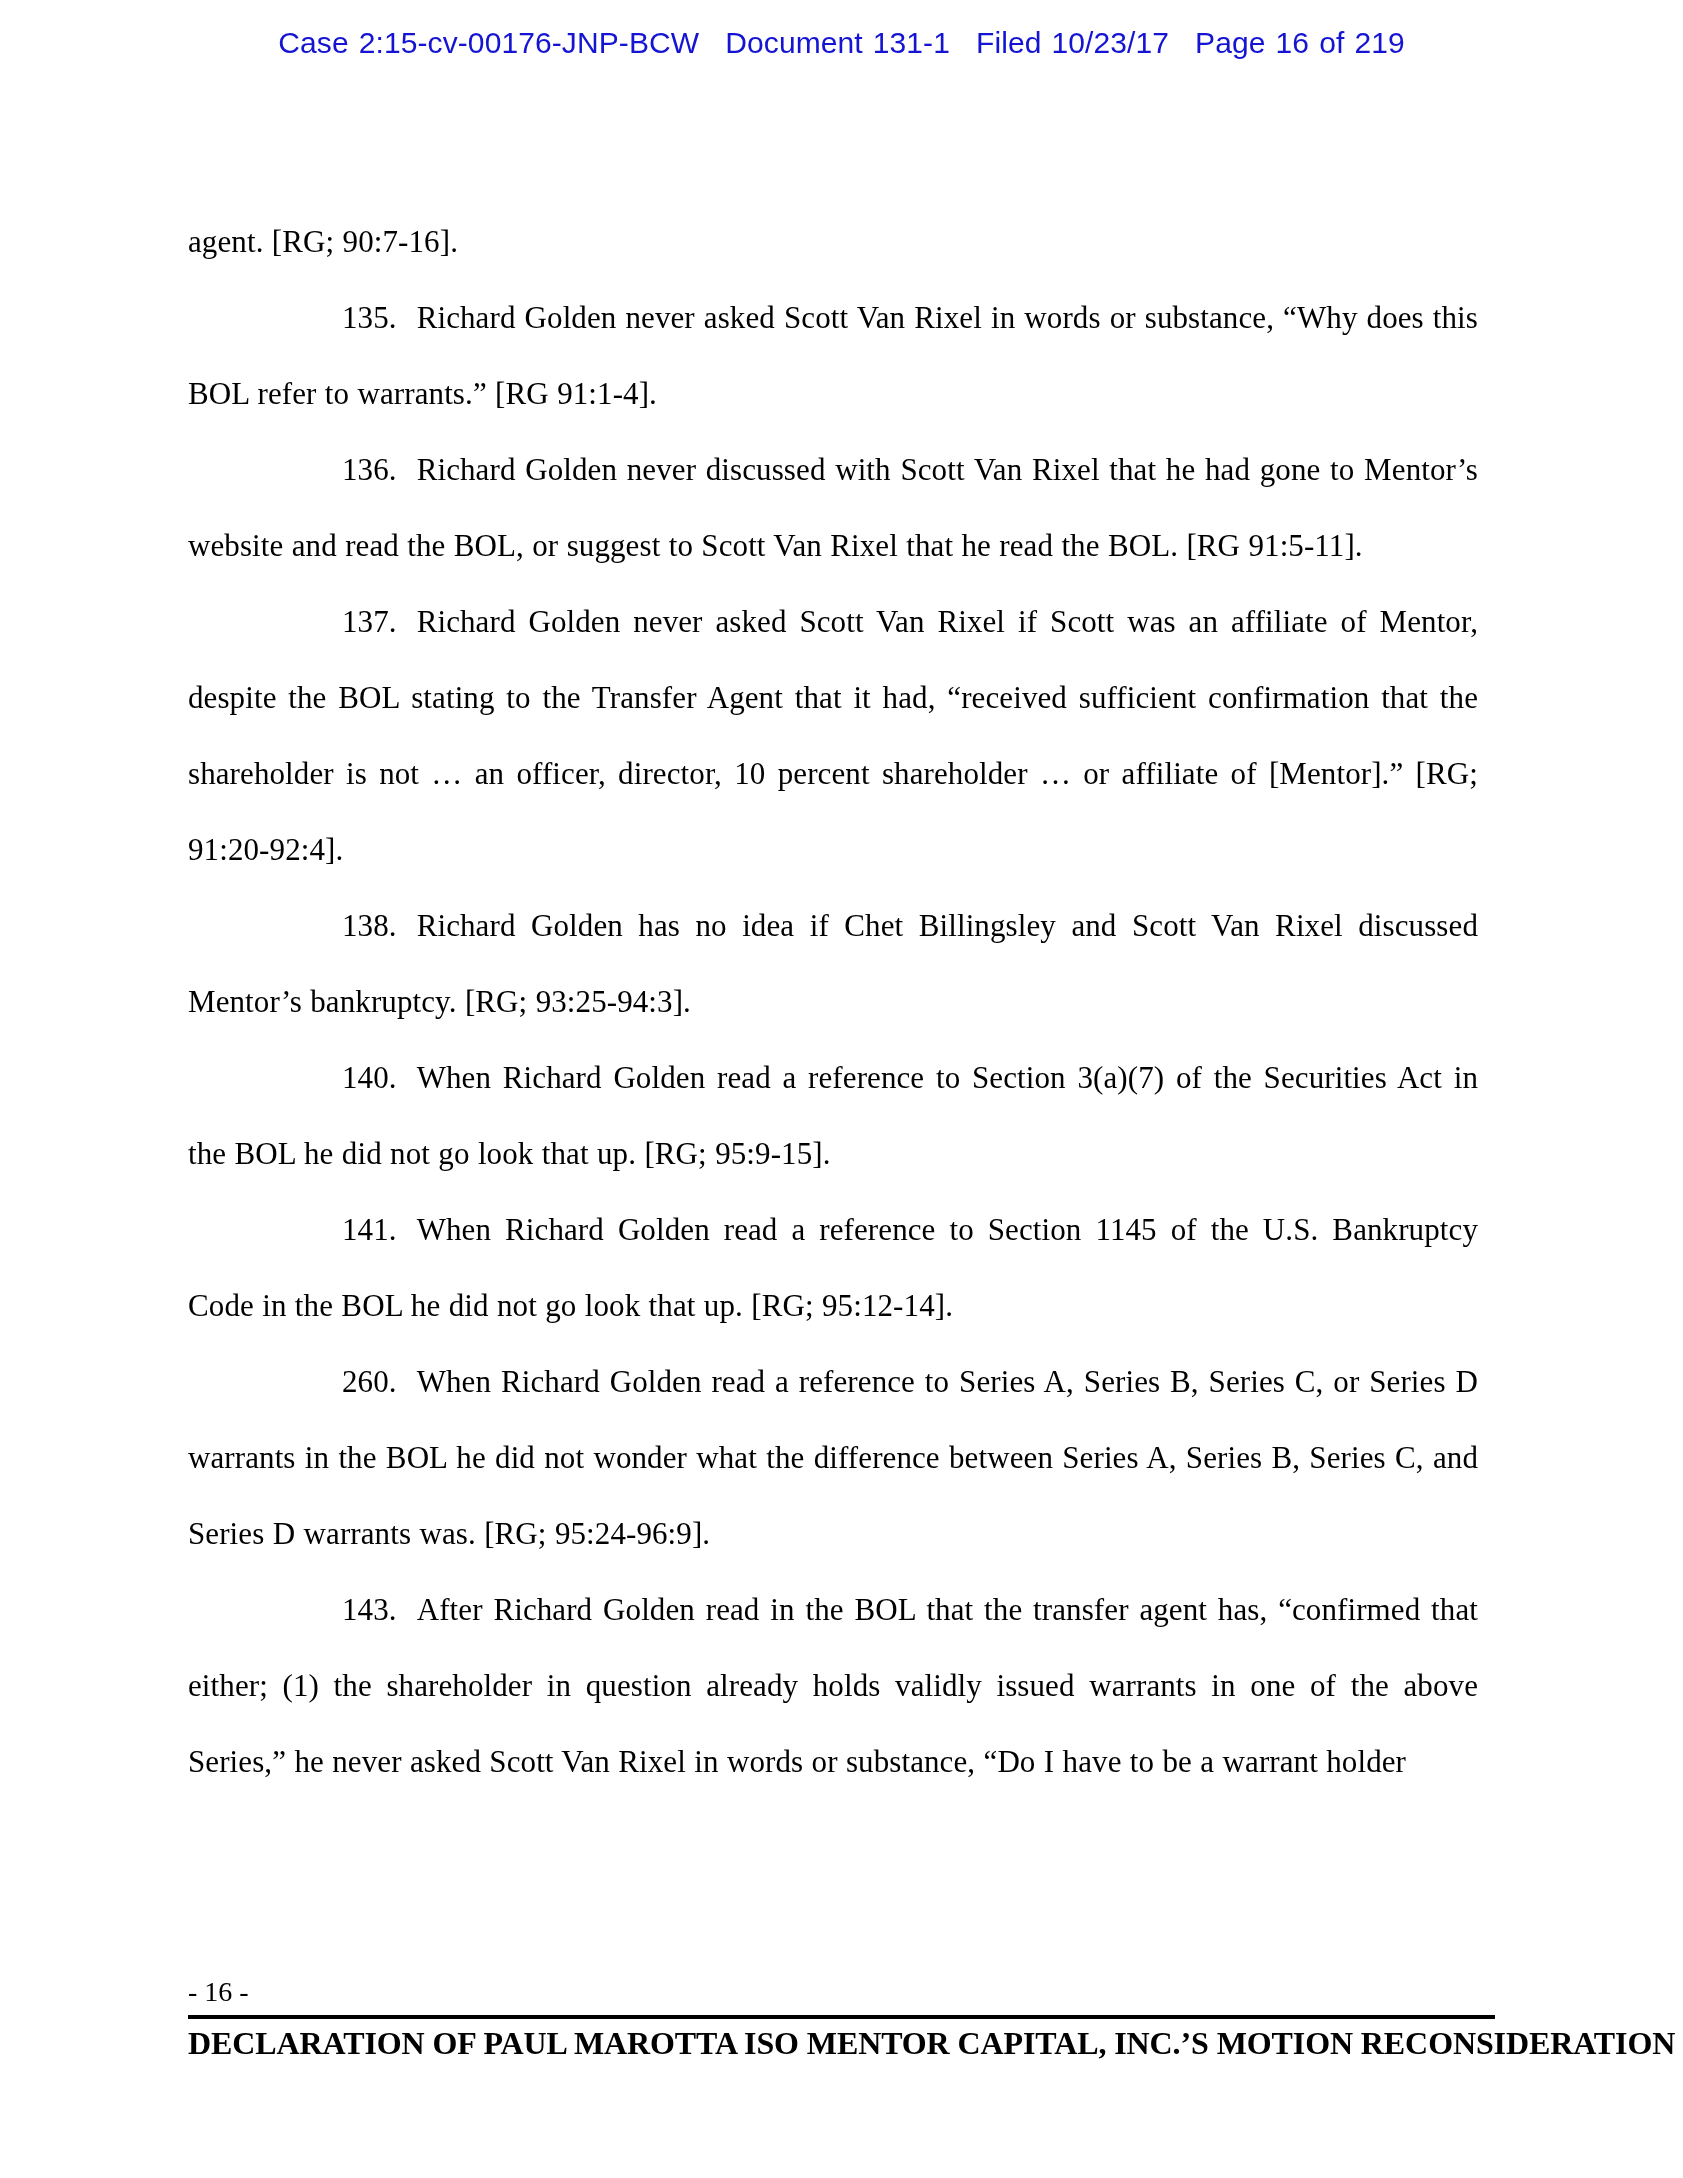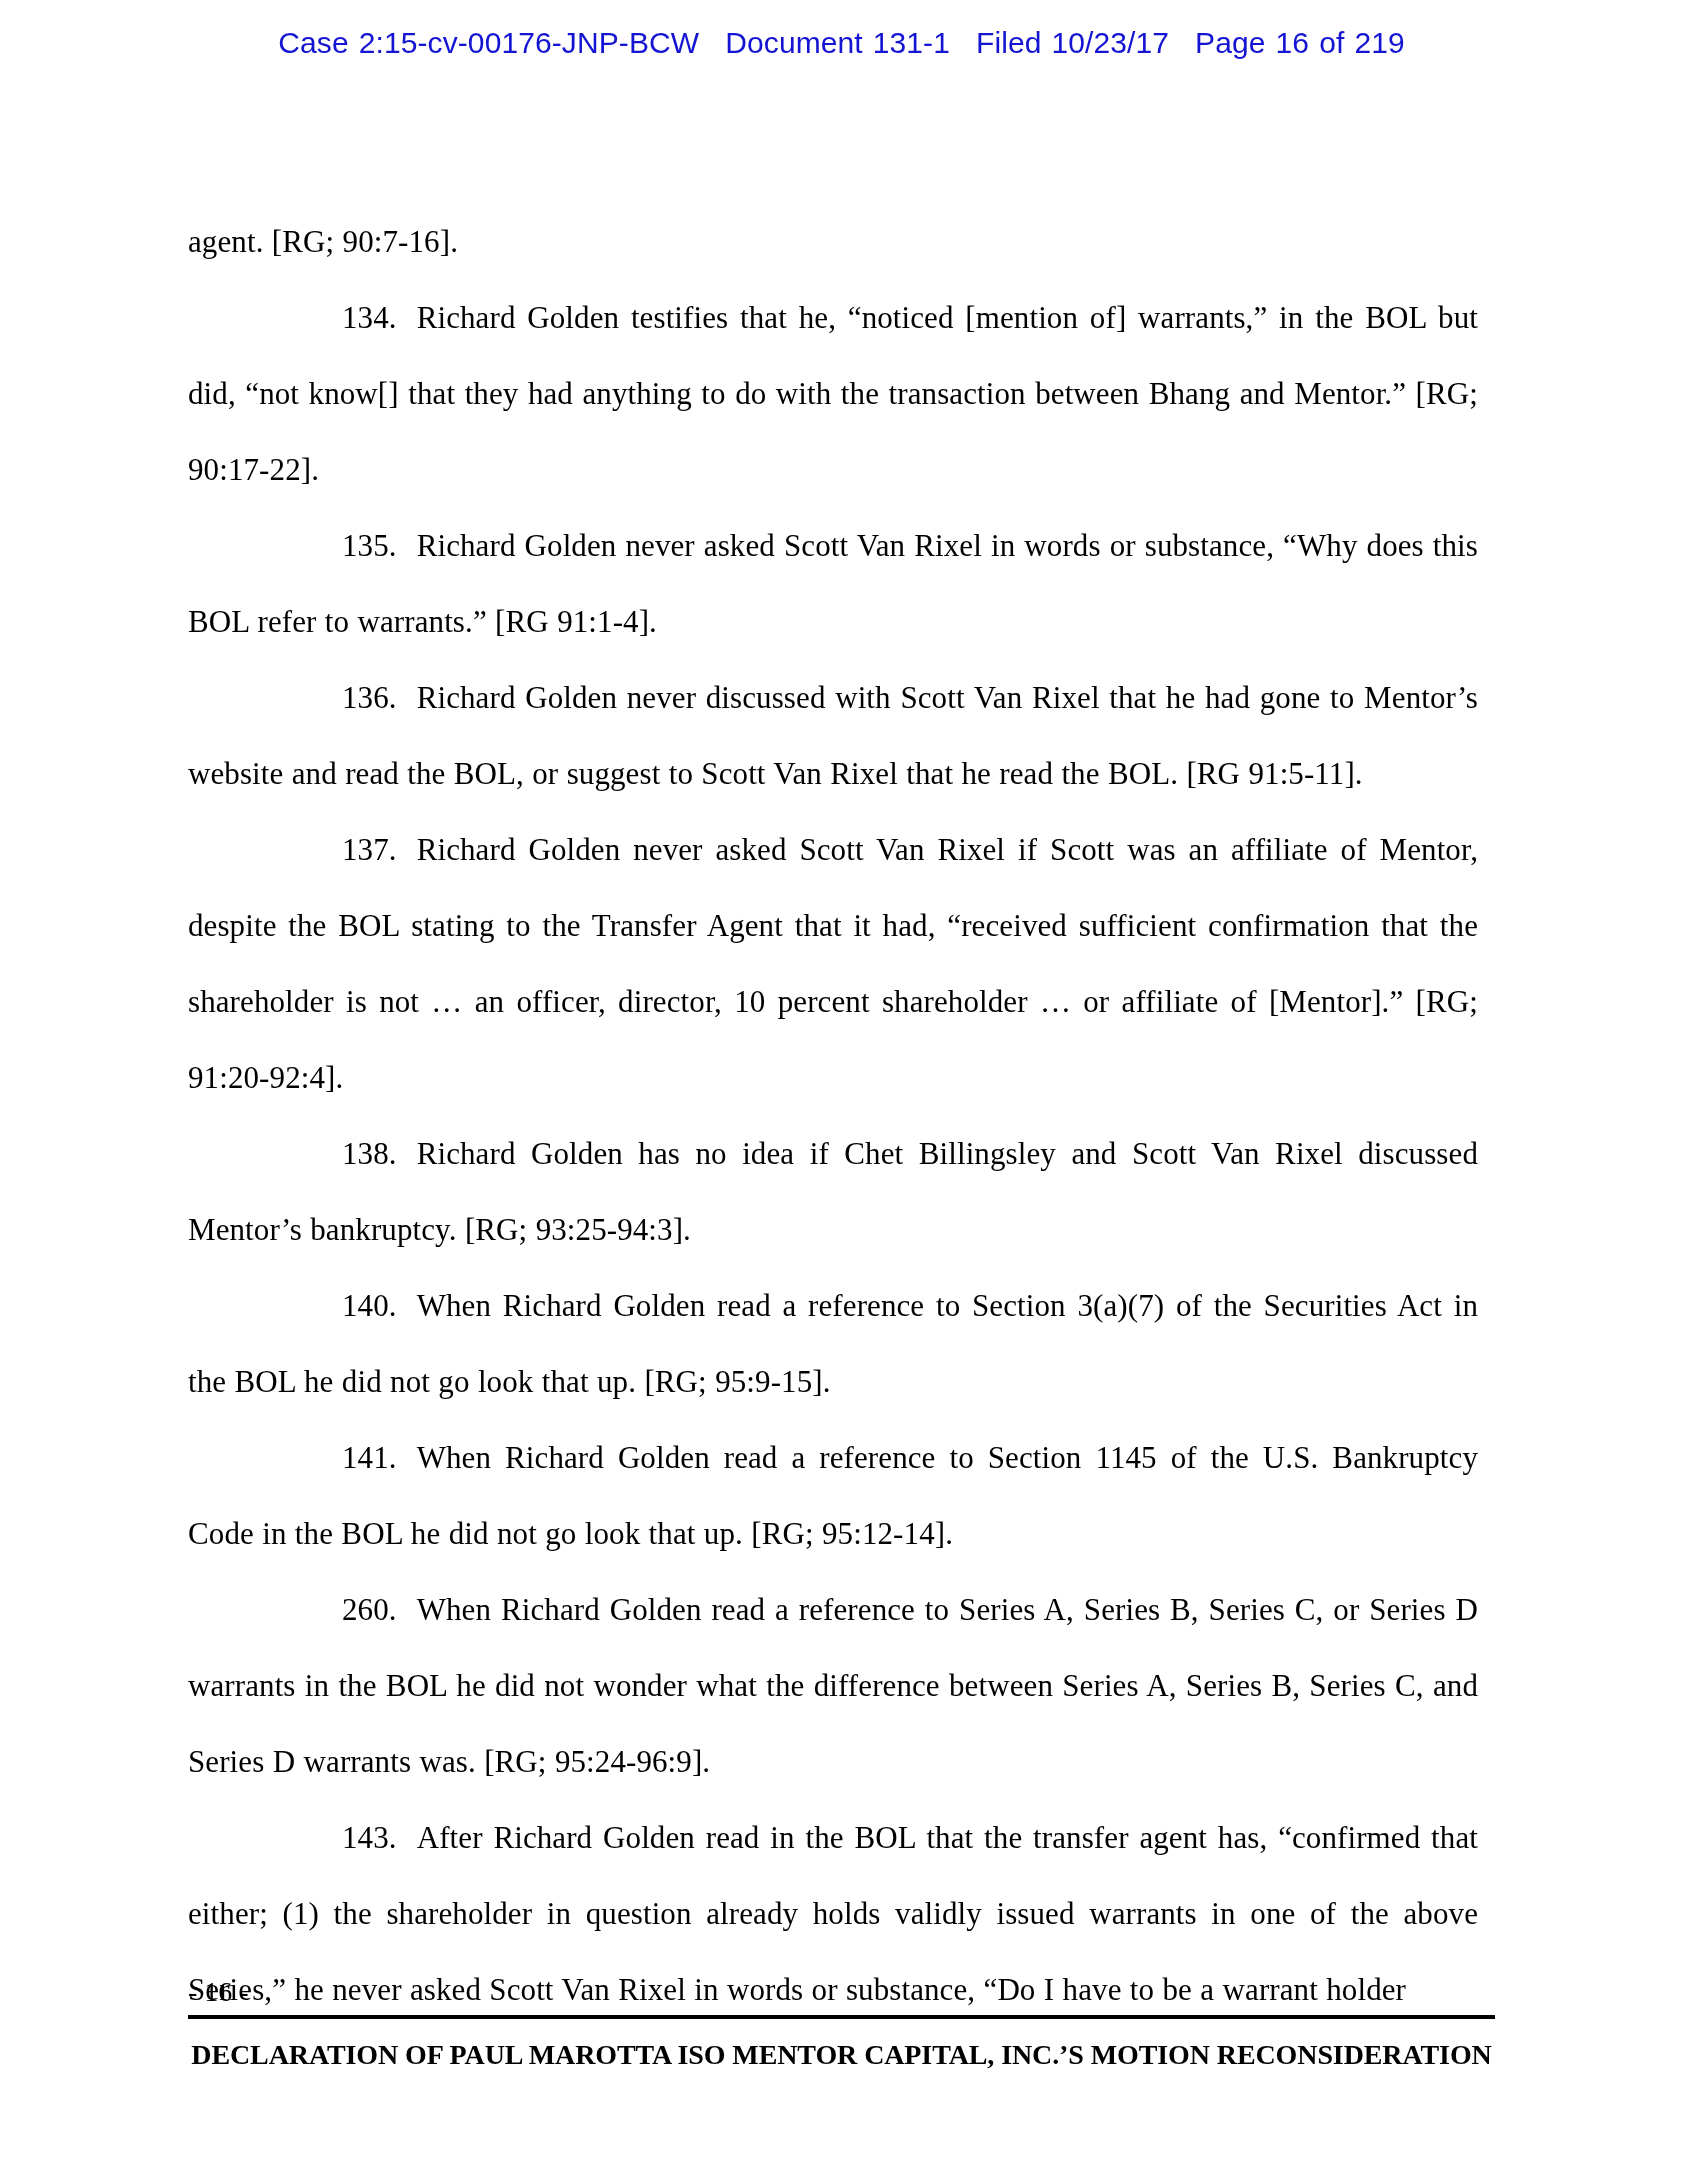--- a/index.html
+++ b/index.html
@@ -87,44 +87,43 @@
     font-size: 28px;
     line-height: 34px;
     font-family: "Liberation Serif", "DejaVu Serif", serif;
   }
   .footer-rule {
     margin-top: 6px;
     border-top: 4px solid #000;
     width: 100%;
   }
   .footer-title {
-    margin-top: 16px;
+    margin-top: 4px;
     font-weight: bold;
-    font-size: 28px;
+    font-size: 32px;
     line-height: 40px;
     text-align: center;
     letter-spacing: -0.1px;
     white-space: nowrap;
   }
   .footer-title .ft-line { display: block; }
 </style>
 </head>
 <body>
 
 <div class="page">
 
   <div class="ecf-header" style="color: rgb(20, 20, 210);">
     <span class="seg">Case</span><span class="ecf-gap-sm"></span><span class="seg">2:15-cv-00176-JNP-BCW</span><span class="ecf-gap-lg"></span><span class="seg">Document</span><span class="ecf-gap-sm"></span><span class="seg">131-1</span><span class="ecf-gap-lg"></span><span class="seg">Filed</span><span class="ecf-gap-sm"></span><span class="seg">10/23/17</span><span class="ecf-gap-lg"></span><span class="seg">Page</span><span class="ecf-gap-sm"></span><span class="seg">16</span><span class="ecf-gap-sm"></span><span class="seg">of</span><span class="ecf-gap-sm"></span><span class="seg">219</span>
   </div>
 
   <div class="body-area">
 
     <p class="para cont lastline-left">agent.  [RG; 90:7-16].</p>
 
-    <p class="para numbered"><span class="pnum">134.</span><span class="pnum-gap"></span><span>Richard Golden testifies that he, “noticed [mention of] warrants,” in the BOL but did, “not know[] that they had anything to do with the transaction between Bhang and Mentor.” [RG; 90:17-22].</span></p>
 
     <p class="para numbered"><span class="pnum">135.</span><span class="pnum-gap"></span><span>Richard Golden never asked Scott Van Rixel in words or substance, “Why does this BOL refer to warrants.”  [RG 91:1-4].</span></p>
 
     <p class="para numbered"><span class="pnum">136.</span><span class="pnum-gap"></span><span>Richard Golden never discussed with Scott Van Rixel that he had gone to Mentor’s website and read the BOL, or suggest to Scott Van Rixel that he read the BOL.  [RG 91:5-11].</span></p>
 
     <p class="para numbered"><span class="pnum">137.</span><span class="pnum-gap"></span><span>Richard Golden never asked Scott Van Rixel if Scott was an affiliate of Mentor, despite the BOL stating to the Transfer Agent that it had, “received sufficient confirmation that the shareholder is not … an officer, director, 10 percent shareholder … or affiliate of [Mentor].” [RG; 91:20-92:4].</span></p>
 
     <p class="para numbered"><span class="pnum">138.</span><span class="pnum-gap"></span><span>Richard Golden has no idea if Chet Billingsley and Scott Van Rixel discussed Mentor’s bankruptcy.  [RG; 93:25-94:3].</span></p>
 
 

